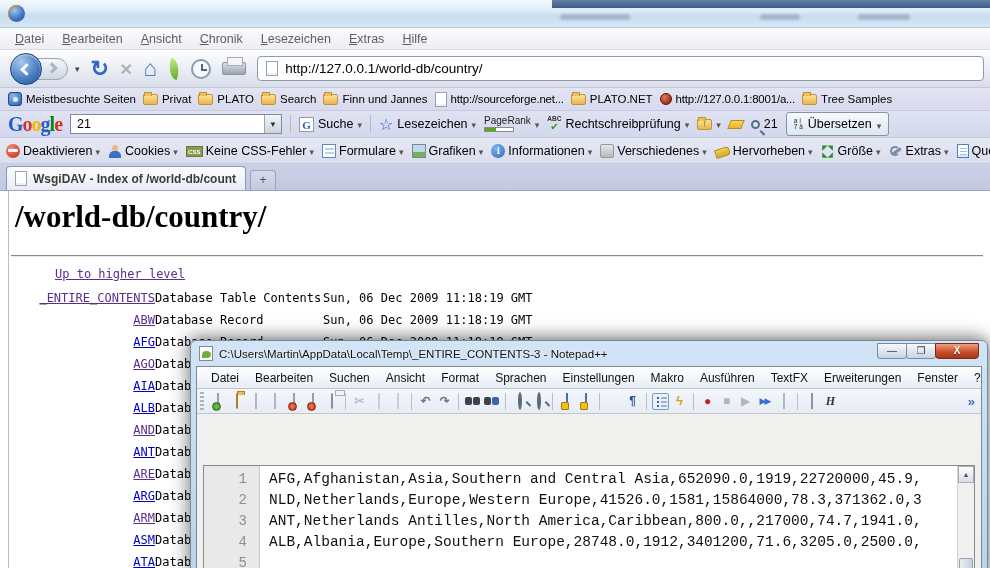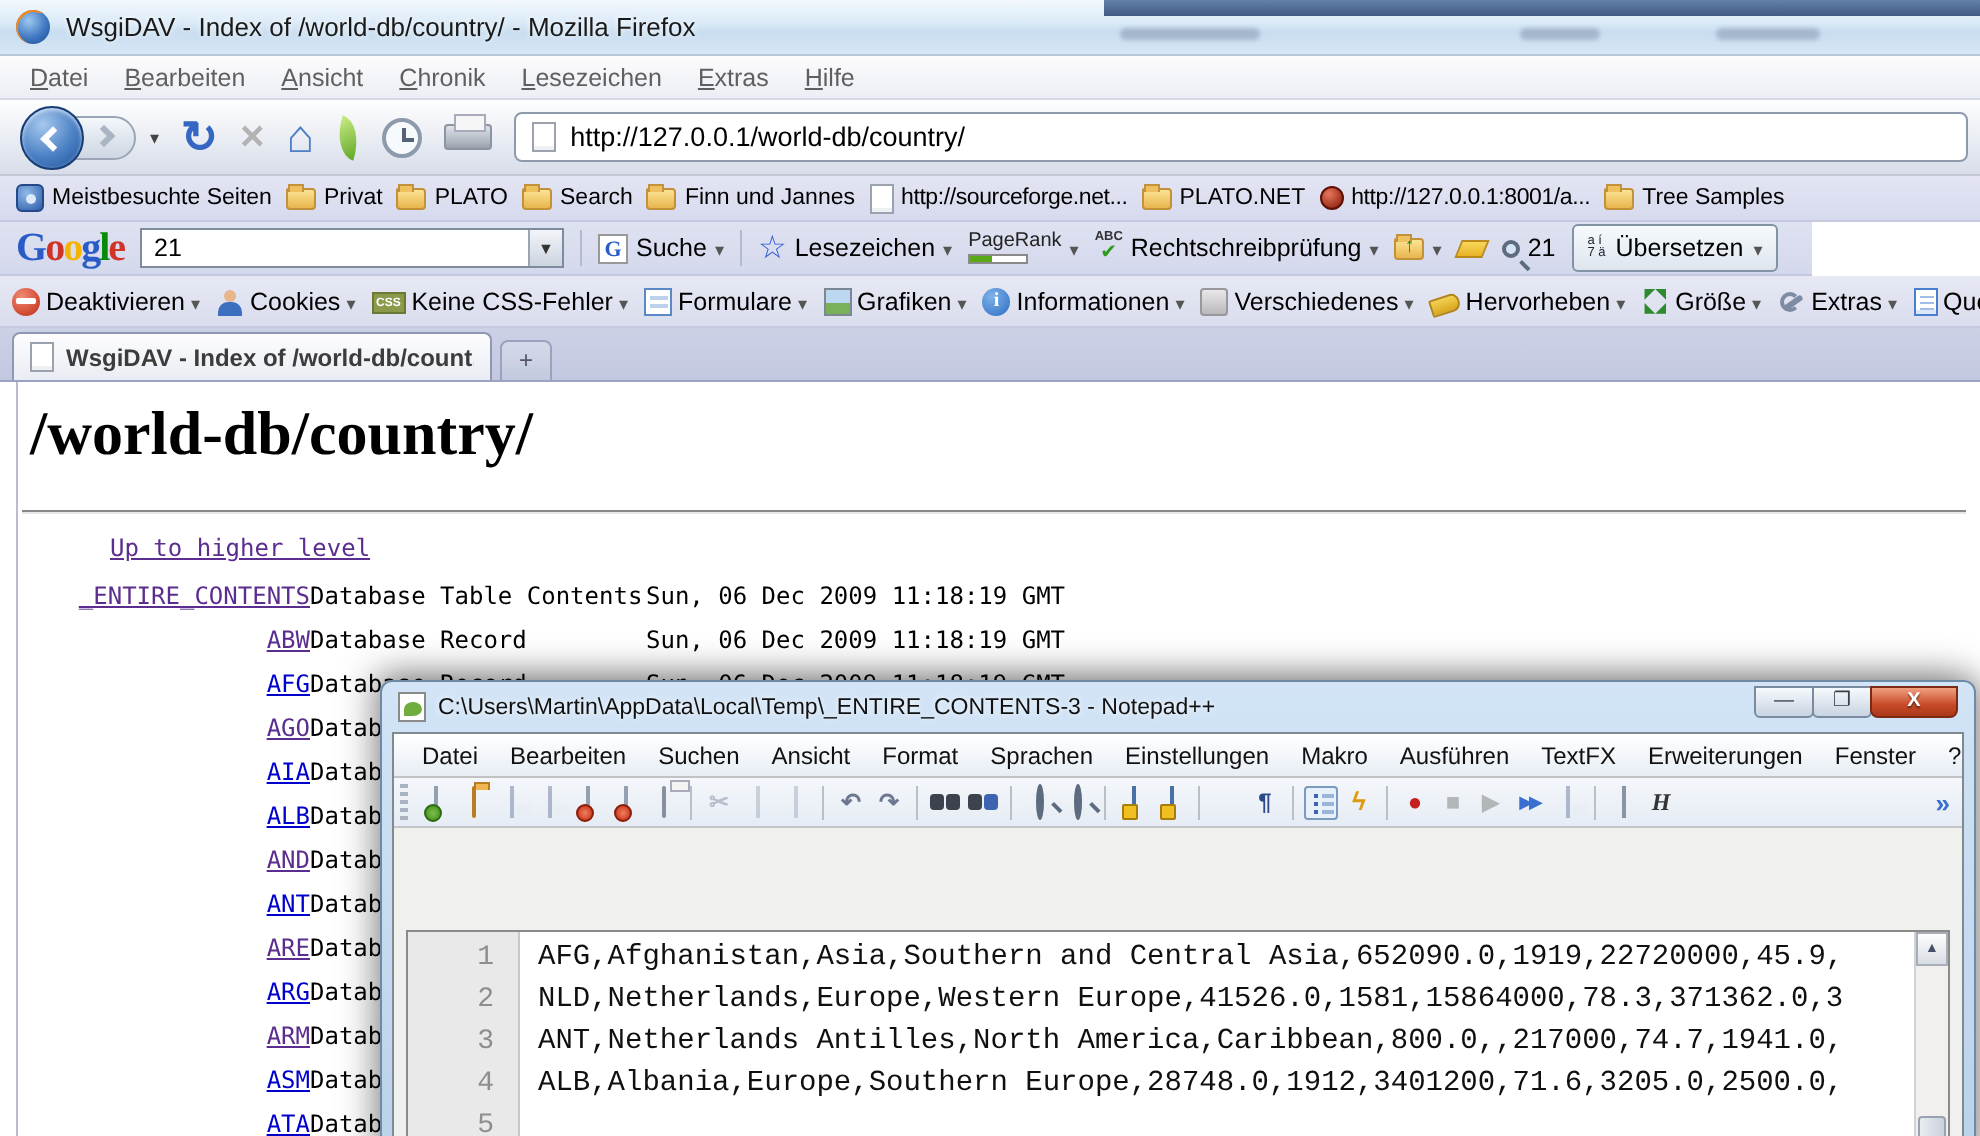--- a/index.html
+++ b/index.html
@@ -64,21 +64,21 @@
     border-radius:1px 2px 2px 2px; position:relative; flex:0 0 auto; }
   .folder::before { content:""; position:absolute; left:0px; top:-3px; width:6px; height:3px;
     background:#eec05e; border:1px solid #c2913a; border-bottom:none; }
   .smart { width:14px; height:14px; border-radius:3px;
     background:radial-gradient(circle at 35% 30%, #8fb9e8, #2d5ca8); border:1px solid #24498a; position:relative; }
   .smart::after { content:""; position:absolute; left:4px; top:4px; width:5px; height:5px; border-radius:50%;
     background:#dceafc; }
   .redfav { width:12px; height:12px; border-radius:50%;
     background:radial-gradient(circle at 35% 30%, #e8765a, #7e1606); border:1px solid #5e1004; }
 
-  #ff-googlebar { left:0; top:111px; width:906px; height:27px; background:linear-gradient(#dfe2f1,#d4d8ec);
+  #ff-googlebar { left:0; top:111px; width:990px; height:27px; background:linear-gradient(#dfe2f1,#d4d8ec);
     border-bottom:1px solid #c4c8de; display:flex; align-items:center; gap:8px; padding-left:8px; }
   #glogo { font-family:"Liberation Serif",serif; font-size:20px; font-weight:bold; letter-spacing:-1px; flex:0 0 auto; }
   #gcombo { width:212px; height:20px; background:#fff; border:1px solid #7d8b9c; display:flex; align-items:center; }
   #gcombo .val { flex:1; font-size:12.5px; padding:0 6px; color:#000; }
   #gcombo .dd { width:17px; height:18px; background:linear-gradient(#f2f5f9,#ccd4df); border-left:1px solid #9aa5b2;
     font-size:8px; color:#333; display:flex; align-items:center; justify-content:center; }
   .tsep { width:1px; height:18px; background:#b4b9cf; flex:0 0 auto; }
   .gitem { display:flex; align-items:center; gap:4px; font-size:12.5px; color:#000; flex:0 0 auto; white-space:nowrap; }
   .caret::after { content:"▾"; font-size:9px; color:#555; }
   .gbox { width:15px; height:15px; background:#fff; border:1px solid #999; font-family:"Liberation Serif",serif;
@@ -230,21 +230,20 @@
   #vsb .thumb::after { content:""; position:absolute; left:3px; top:18px; width:8px; height:8px;
     background:repeating-linear-gradient(#9aa4b2 0 1px, transparent 1px 3px); }
 </style>
 </head>
 <body>
 
 <div id="stage">
 
   <div id="ff-titlebar" class="abs">
     <span class="ffx-logo"></span>
-    <span id="ff-title">WsgiDAV - Index of /world-db/country/ - Mozilla Firefox</span>
   </div>
   <div class="abs remnant-bar" style="left:552px; width:438px;"></div>
   <div class="abs remnant-blob" style="left:560px; top:14px; width:70px;"></div>
   <div class="abs remnant-blob" style="left:760px; top:14px; width:40px;"></div>
   <div class="abs remnant-blob" style="left:858px; top:14px; width:52px;"></div>
 
   <div id="ff-menubar" class="abs">
     <span class="fmenu">Datei</span>
     <span class="fmenu">Bearbeiten</span>
     <span class="fmenu">Ansicht</span>

